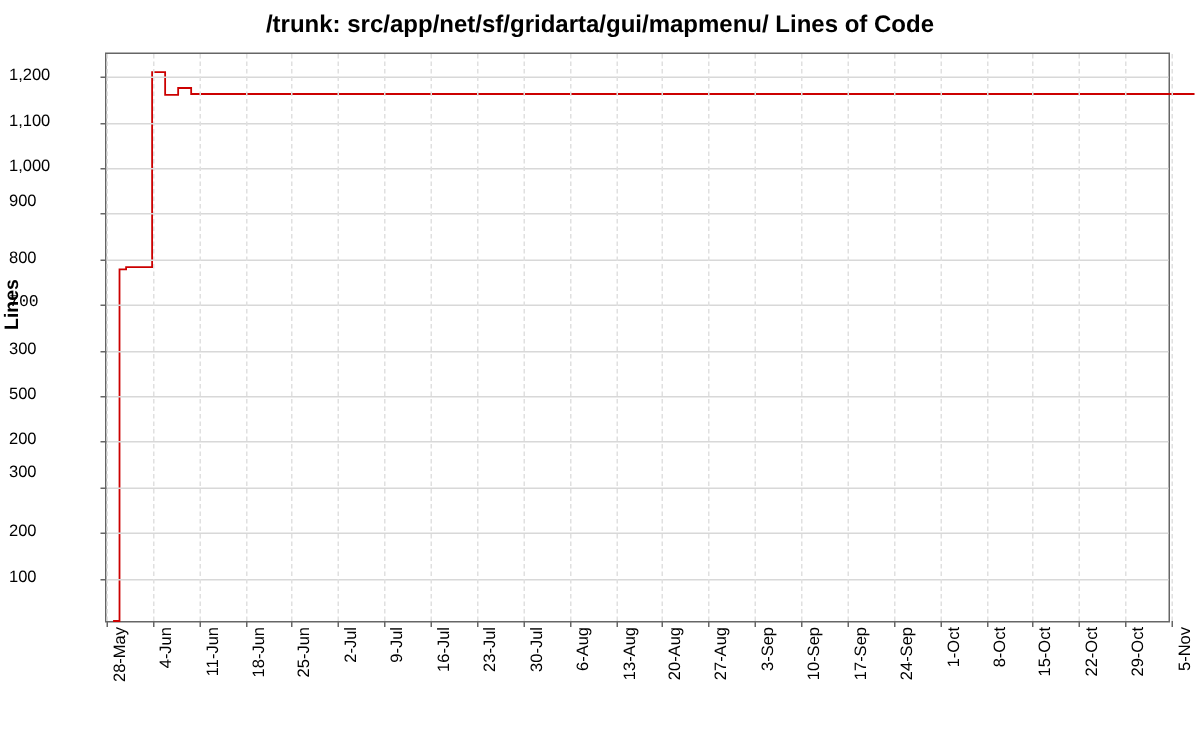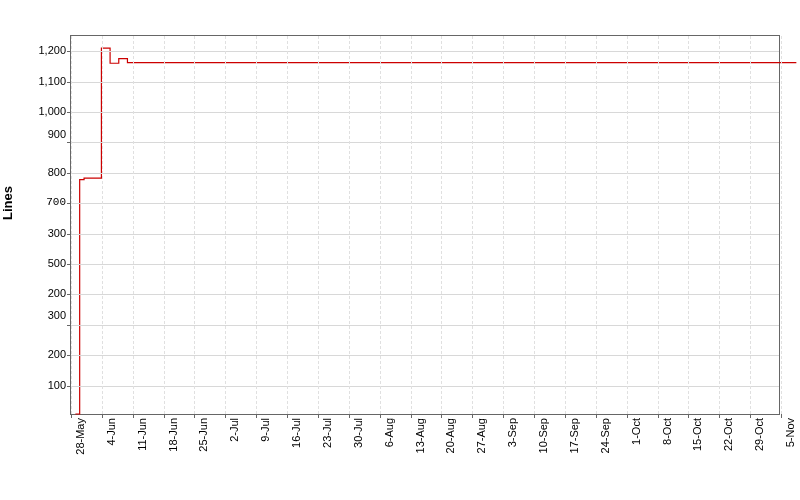--- a/index.html
+++ b/index.html
@@ -46,21 +46,20 @@
     position: absolute;
     top: 0;
     height: 100%;
     width: 0;
     border-left: 1px dashed #e0e0e0;
   }
   .y-tick-label {
     position: absolute;
     right: 734px;
     width: 60px;
-    text-align: right;
     font-size: 11px;
     color: #000;
     transform: translateY(-50%);
   }
   .x-tick-label {
     position: absolute;
     top: 418px;
     font-size: 11px;
     color: #000;
     transform: rotate(-90deg);
@@ -112,20 +111,21 @@
   svg.data-line path {
     fill: none;
     stroke: #cc0000;
     stroke-width: 1.2;
   }
 </style>
 </head>
 <body>
 
 <div class="chart-container">
+  <div class="title">/trunk: src/app/net/sf/gridarta/gui/mapmenu/ Lines of Code</div>
 
   <div class="y-axis-label">Lines</div>
 
   <div class="plot-area">
 
     <svg class="data-line" viewBox="0 0 710 380" preserveAspectRatio="none">
       <path id="series-path" d="M 4.4 380 L 4.4 380.0 L 8.7 380.0 L 8.7 144.4 L 13.1 144.4 L 13.1 142.9 L 26.1 142.9 L 26.1 142.9 L 30.5 142.9 L 30.5 12.2 L 34.8 12.2 L 34.8 12.2 L 39.2 12.2 L 39.2 27.4 L 43.6 27.4 L 43.6 27.4 L 47.9 27.4 L 47.9 22.8 L 52.3 22.8 L 52.3 22.8 L 56.6 22.8 L 56.6 26.8 L 61.0 26.8 L 61.0 26.8 L 727.4 26.8 L 727.4 26.8 L 710 26.8"></path>
     </svg>
   <div class="grid-line-h" style="top: 349.6px;"></div>
       <div class="tick-mark-y" style="top: 349.6px;"></div>

